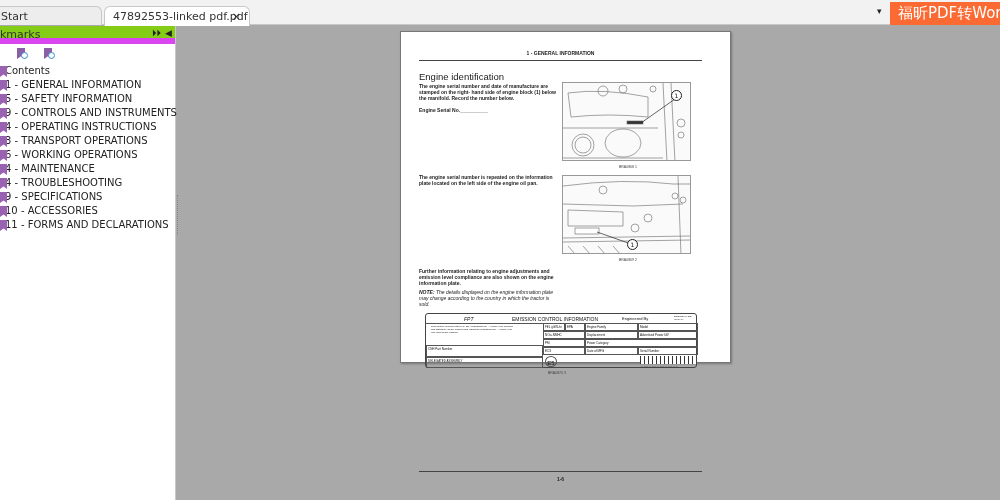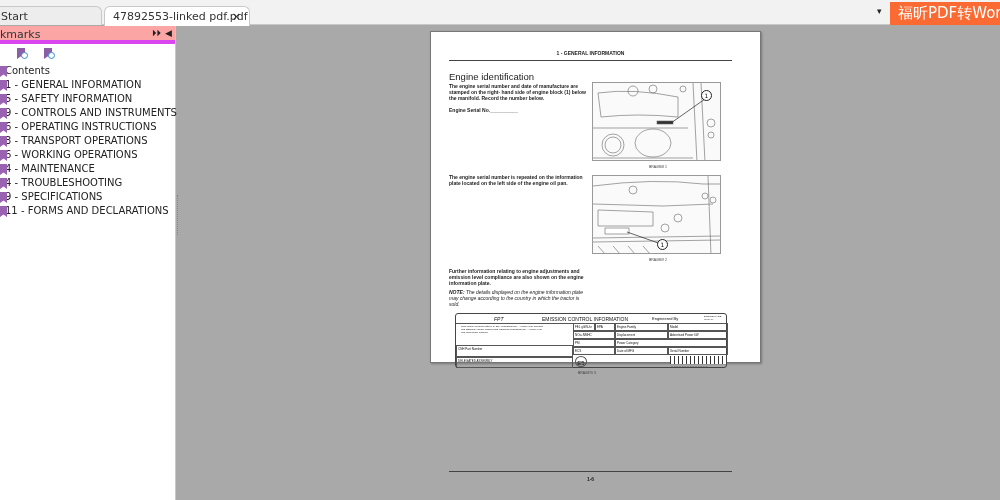--- a/index.html
+++ b/index.html
@@ -6,33 +6,33 @@
   html, body { width: 1000px; height: 500px; overflow: hidden; background: #a9a9a9; font-family: "DejaVu Sans", sans-serif; }
   .tabbar { position: absolute; left: 0; top: 0; width: 1000px; height: 25px; background: #f2f2f2; border-bottom: 1px solid #c8c8c8; }
   .tab { position: absolute; top: 6px; height: 19px; font-size: 11px; color: #333; line-height: 19px; padding-left: 4px; }
   .tab-start { left: -4px; width: 106px; background: #ededed; border: 1px solid #c8c8c8; border-bottom: none; border-top-right-radius: 6px; }
   .tab-doc { left: 104px; width: 146px; background: #fff; border: 1px solid #c8c8c8; border-bottom: none; border-top-left-radius: 6px; border-top-right-radius: 6px; height: 20px; padding-left: 8px; }
   .tab-close { position: absolute; right: 8px; top: 0; font-size: 11px; color: #333; cursor: pointer; }
   .tab-menu { position: absolute; left: 877px; top: 6px; font-size: 9px; color: #222; }
   .promo { position: absolute; left: 890px; top: 2px; width: 110px; height: 23px; background: #fb6a32; color: #fff; font-size: 15px; line-height: 23px; padding-left: 8px; white-space: nowrap; overflow: hidden; }
 
   .sidebar { position: absolute; left: 0; top: 26px; width: 176px; height: 474px; background: #fff; border-right: 1px solid #c8c8c8; }
-  .sb-header { height: 18px; border-bottom: 4px solid #d946ef; background: #fca5a5; position: relative; }
+  .sb-header { height: 18px; border-bottom: 6px solid #d946ef; background: #84cc16; position: relative; }
   .sb-title { position: absolute; left: 0; top: 2px; font-size: 11px; color: #333; }
   .sb-ctrl { position: absolute; top: 2px; font-size: 9px; color: #222; }
   .sb-tools { height: 20px; position: relative; }
   .bm-tool { position: absolute; top: 4px; width: 12px; height: 13px; }
   .bm-tool .flag { width: 8px; height: 11px; background: #8b5fa5; clip-path: polygon(0 0,100% 0,100% 100%,50% 75%,0 100%); }
   .bm-tool .dot { position: absolute; left: 4px; top: 4px; width: 7px; height: 7px; border-radius: 50%; border: 1px solid #3a8fd0; background: #fff; }
   .bm-list { list-style: none; }
   .bm-item { height: 14px; position: relative; padding-left: 5px; font-size: 10px; line-height: 14px; color: #222; white-space: nowrap; cursor: pointer; }
   .bm-item .bmk { position: absolute; left: 0; top: 2px; width: 7px; height: 11px; background: #9a63b2; clip-path: polygon(0 0,100% 0,100% 100%,50% 78%,0 100%); }
   .sb-resize { position: absolute; left: 177px; top: 195px; width: 3px; height: 40px; border-left: 1px dotted #888; }
 
-  .page { position: absolute; left: 430px; top: 31px; width: 331px; height: 332px; background: #fff; border: 1px solid #777; box-shadow: 1px 1px 2px #777; }
+  .page { position: absolute; left: 400px; top: 31px; width: 331px; height: 332px; background: #fff; border: 1px solid #777; box-shadow: 1px 1px 2px #777; }
   .pg-header { position: absolute; left: 18px; width: 283px; top: 18px; text-align: center; font-size: 5px; font-weight: bold; color: #222; font-family: "Liberation Sans", sans-serif; }
   .pg-rule { position: absolute; left: 18px; width: 283px; height: 1px; background: #444; }
   .pg-h1 { position: absolute; left: 18px; top: 39px; font-size: 9.5px; color: #222; font-family: "Liberation Sans", sans-serif; }
   .pg-text { position: absolute; left: 18px; width: 138px; font-size: 5px; line-height: 6.2px; color: #222; font-family: "Liberation Sans", sans-serif; font-weight: bold; }
   .pg-text.note { font-style: italic; font-weight: normal; }
   .pg-text.note b { font-weight: bold; }
   .fig { position: absolute; left: 161px; width: 129px; border: 1px solid #999; background: #fafafa; overflow: hidden; }
   .fig-cap { position: absolute; font-size: 3.5px; color: #444; font-family: "Liberation Sans", sans-serif; }
   .callout { position: absolute; width: 11px; height: 11px; border-radius: 50%; border: 1px solid #222; background: #fff; font-size: 6px; text-align: center; line-height: 9px; color: #111; }
   .plate { position: absolute; left: 24px; top: 281px; width: 272px; height: 55px; border: 1px solid #444; border-radius: 3px; font-family: "Liberation Sans", sans-serif; }
@@ -69,26 +69,27 @@
     <div class="bm-tool" style="left:44px;">
         <div class="flag"></div>
         <div class="dot"></div>
       </div>
   </div>
   <ul class="bm-list">
     <li class="bm-item"><span class="bmk"></span><span>Contents</span></li>
     <li class="bm-item"><span class="bmk"></span><span>1 - GENERAL INFORMATION</span></li>
     <li class="bm-item"><span class="bmk"></span><span>5 - SAFETY INFORMATION</span></li>
     <li class="bm-item"><span class="bmk"></span><span>9 - CONTROLS AND INSTRUMENTS</span></li>
-    <li class="bm-item"><span class="bmk"></span><span>6 - OPERATING INSTRUCTIONS</span></li>
+    <li class="bm-item"><span class="bmk"></span><span>4 - OPERATING INSTRUCTIONS</span></li>
     <li class="bm-item"><span class="bmk"></span><span>3 - TRANSPORT OPERATIONS</span></li>
     <li class="bm-item"><span class="bmk"></span><span>6 - WORKING OPERATIONS</span></li>
     <li class="bm-item"><span class="bmk"></span><span>4 - MAINTENANCE</span></li>
     <li class="bm-item"><span class="bmk"></span><span>4 - TROUBLESHOOTING</span></li>
     <li class="bm-item"><span class="bmk"></span><span>9 - SPECIFICATIONS</span></li>
+    <li class="bm-item"><span class="bmk"></span><span>10 - ACCESSORIES</span></li>
     <li class="bm-item"><span class="bmk"></span><span>11 - FORMS AND DECLARATIONS</span></li>
   </ul>
 </div>
 <div class="sb-resize"></div>
 
 <div class="page">
   <div class="pg-header">1 - GENERAL INFORMATION</div>
   <div class="pg-rule" style="top:28px;"></div>
   <div class="pg-h1">Engine identification</div>
   <div class="pg-text" style="top:51px;">The engine serial number and date of manufacture are stamped on the right- hand side of engine block (1) below the manifold. Record the number below.</div>

